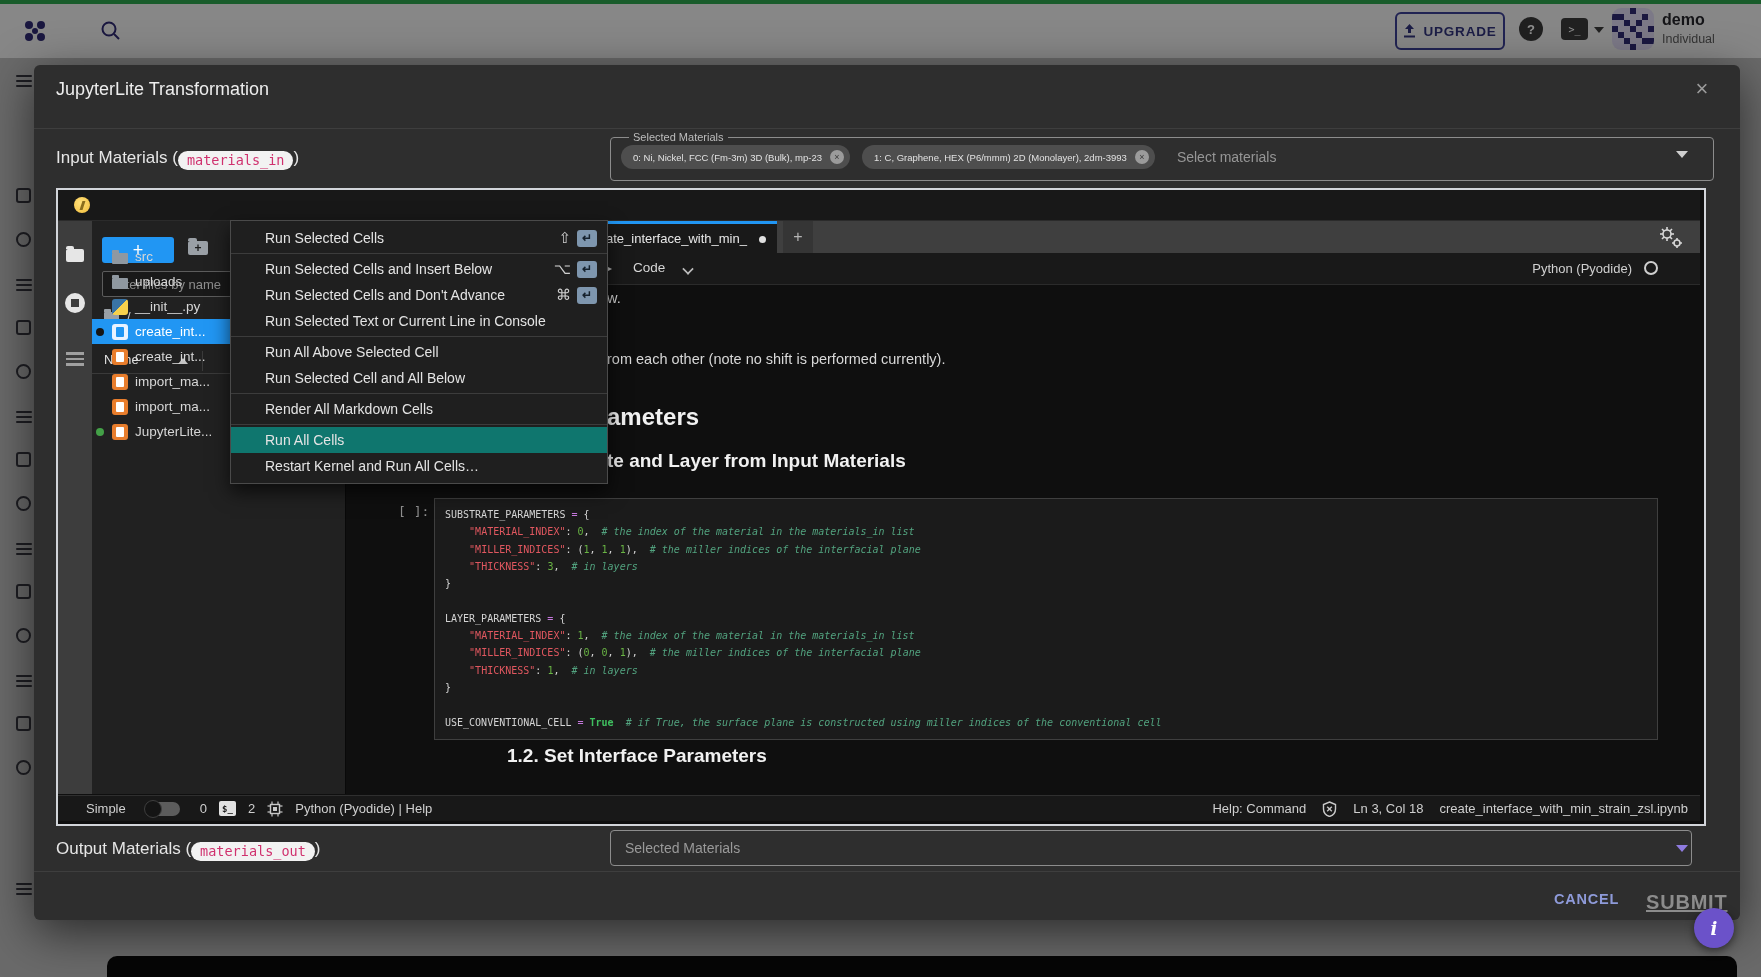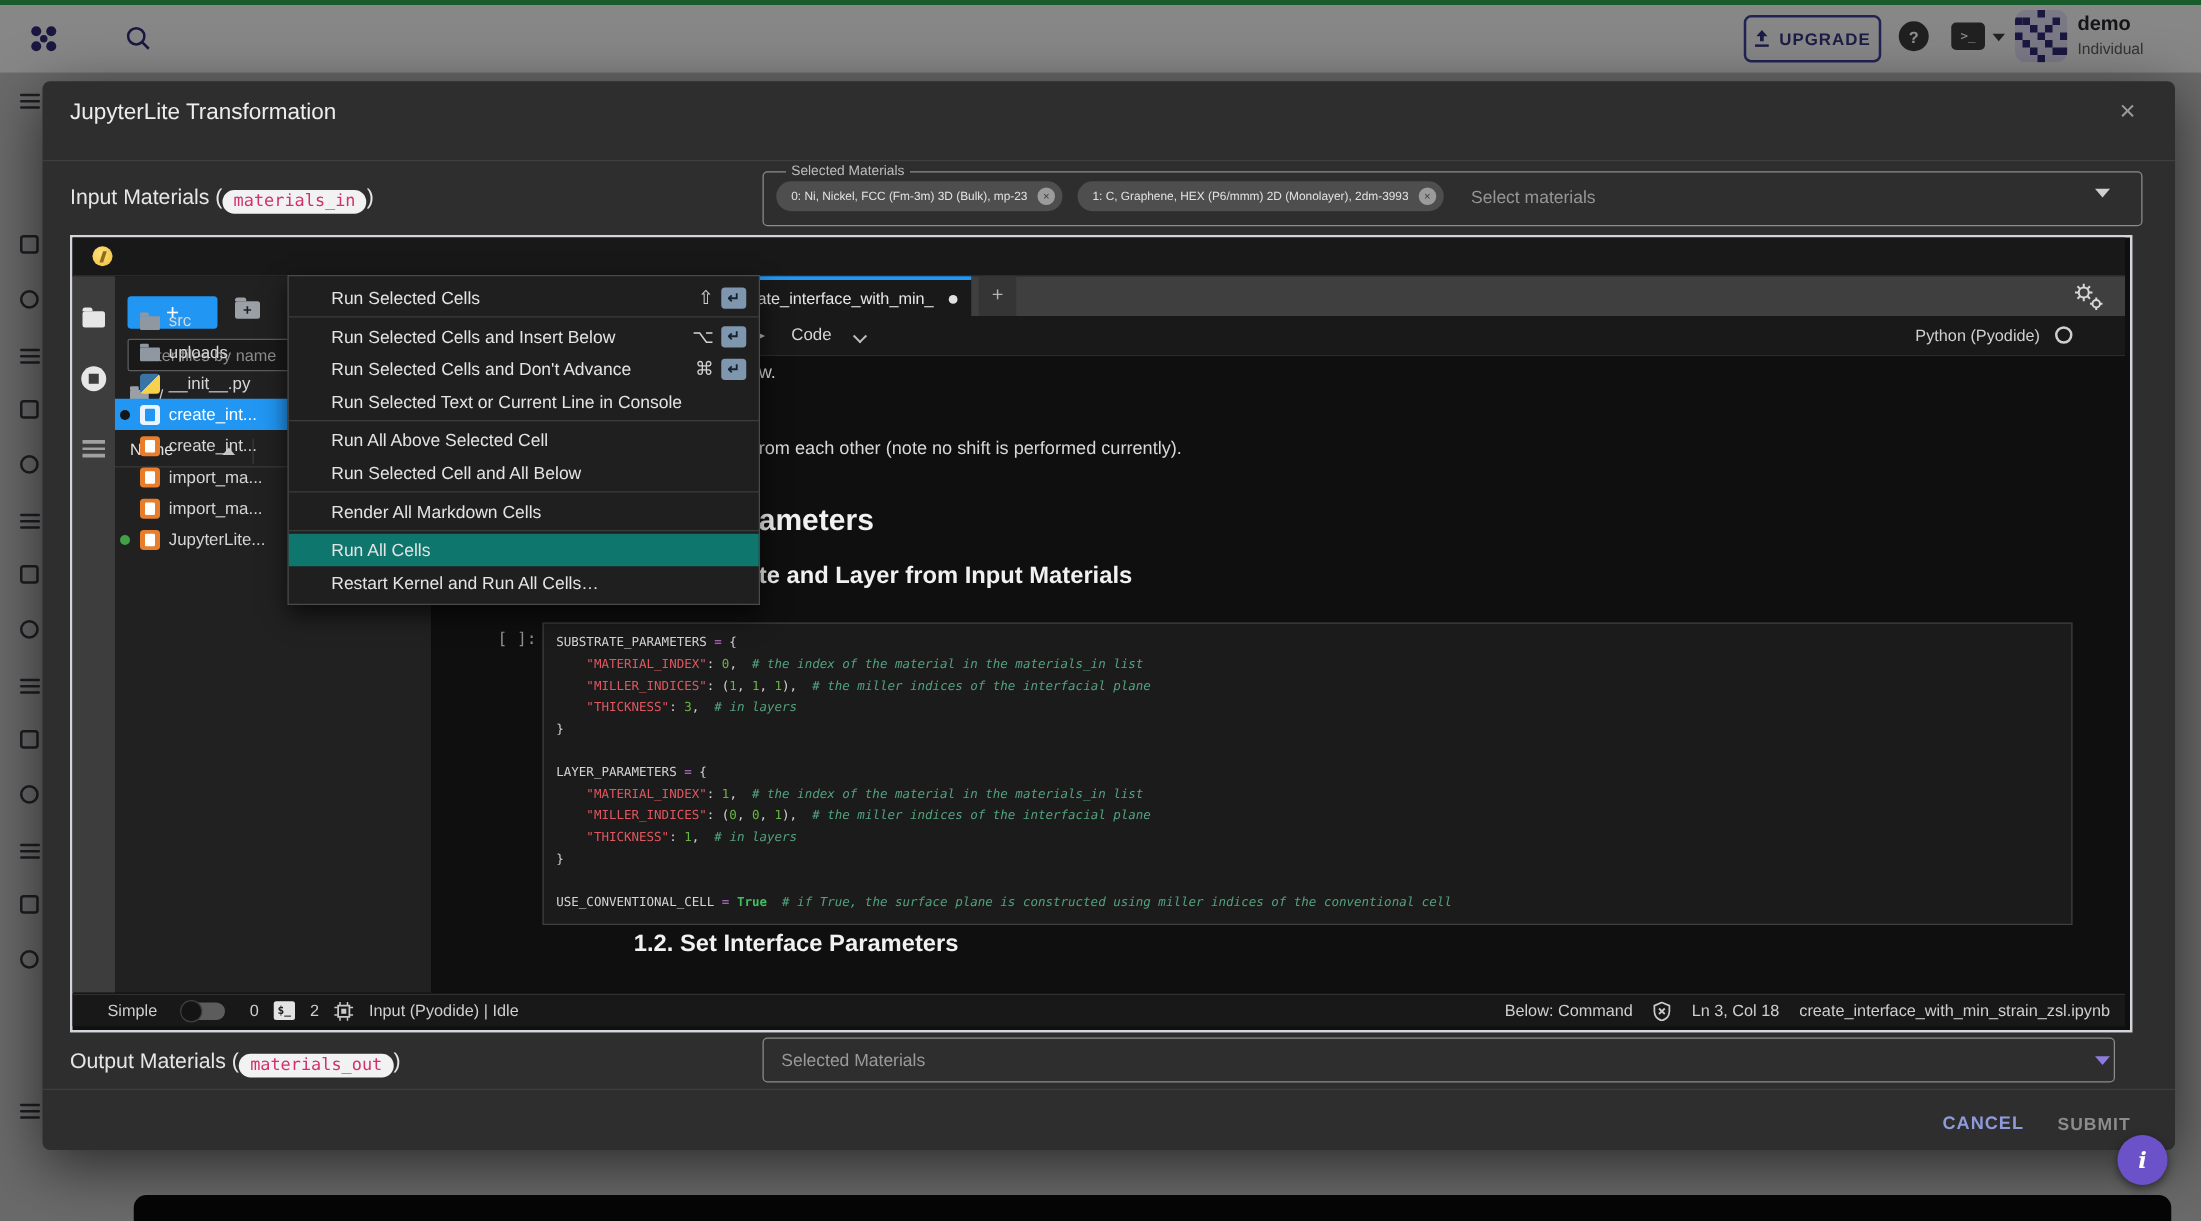--- a/index.html
+++ b/index.html
@@ -38,21 +38,21 @@
   #chips-row{display:flex;align-items:center;gap:12px;margin-top:2px;}
   .mchip{display:inline-flex;align-items:center;gap:8px;background:#4e4e4e;border-radius:13px;height:24px;padding:0 6px 0 12px;color:#e2e2e2;font-size:9.5px;white-space:nowrap;}
   .mchip-x{width:14px;height:14px;border-radius:50%;background:#9b9b9b;color:#3a3a3a;font-size:9px;display:flex;align-items:center;justify-content:center;}
   #sel-placeholder{color:#969696;font-size:14px;margin-left:10px;}
   #sel-caret{left:1642px;top:86px;width:0;height:0;border-left:6px solid transparent;border-right:6px solid transparent;border-top:7px solid #cfcfcf;}
   #out-field{left:576px;top:765px;width:1082px;height:36px;border:1px solid #8c8c8c;border-radius:4px;display:flex;align-items:center;box-sizing:border-box;padding:0 14px;}
   #out-field span{color:#9a9a9a;font-size:14px;}
   #out-caret{left:1642px;top:780px;width:0;height:0;border-left:6px solid transparent;border-right:6px solid transparent;border-top:7px solid #8f7be0;}
   #footer-div{left:0;top:806px;width:1706px;height:1px;background:#3e3e3e;}
   #cancel-btn{left:1510px;top:820px;padding:6px 10px;color:#8e9ad9;font-size:14.5px;font-weight:bold;letter-spacing:.8px;}
-  #submit-btn{left:1602px;top:820px;padding:6px 10px;color:#8c8c8c;font-size:14px;font-weight:bold;letter-spacing:.8px;}
+  #submit-btn{left:1602px;top:820px;padding:6px 10px;color:#8c8c8c;font-size:20px;font-weight:bold;letter-spacing:.8px;text-decoration:underline;}
   #info-fab{left:1694px;top:908px;width:40px;height:40px;border-radius:50%;background:#6b52c9;color:#fff;display:flex;align-items:center;justify-content:center;font-family:"DejaVu Serif",serif;font-style:italic;font-weight:bold;font-size:18px;z-index:40;box-shadow:0 3px 8px rgba(0,0,0,.5);}
   
   #jframe{left:22px;top:123px;width:1646px;height:634px;border:2px solid #d2d5da;background:#0f0f0f;box-sizing:content-box;}
   #jmenubar{left:0;top:0;width:1642px;height:30px;background:#181818;border-bottom:1px solid #2b2b2b;display:flex;align-items:center;}
   #jlite-logo{width:16px;height:16px;border-radius:50%;background:radial-gradient(circle at 40% 35%,#ffe07a,#f2bd3a);margin-left:16px;position:relative;}
   #jlite-logo::after{content:"";position:absolute;left:7px;top:4px;width:3px;height:9px;background:#8a6d1d;transform:skewX(-18deg);}
   #jmenus{display:flex;margin-left:16px;}
   .mb-item{padding:4px 9px;font-size:14px;color:#e0e0e0;border:1px solid transparent;}
   .mb-item.active{background:#2b2b2b;border:1px solid #5e5e5e;border-radius:2px;}
   #jbody-activity{left:0;top:31px;width:34px;height:573px;background:#3d3d3d;}
@@ -420,24 +420,24 @@
                 <line x1="5" y1="0.5" x2="5" y2="3"></line>
                 <line x1="11" y1="0.5" x2="11" y2="3"></line>
                 <line x1="5" y1="13" x2="5" y2="15.5"></line>
                 <line x1="11" y1="13" x2="11" y2="15.5"></line>
                 <line x1="0.5" y1="5" x2="3" y2="5"></line>
                 <line x1="0.5" y1="11" x2="3" y2="11"></line>
                 <line x1="13" y1="5" x2="15.5" y2="5"></line>
                 <line x1="13" y1="11" x2="15.5" y2="11"></line>
               </g>
           </svg>
-          <span>Input (Pyodide) | Idle</span>
+          <span>Python (Pyodide) | Help</span>
         </div>
         <div id="sb-right">
-          <span>Below: Command</span>
+          <span>Help: Command</span>
           <svg width="15" height="16" viewBox="0 0 15 16">
             <path d="M7.5 1 L13.5 3.5 V8 C13.5 12 10.5 14.5 7.5 15.5 C4.5 14.5 1.5 12 1.5 8 V3.5 Z" fill="none" stroke="#c9c9c9" stroke-width="1.4"></path>
             <line x1="5.2" y1="5.8" x2="9.8" y2="10.2" stroke="#c9c9c9" stroke-width="1.4"></line>
             <line x1="9.8" y1="5.8" x2="5.2" y2="10.2" stroke="#c9c9c9" stroke-width="1.4"></line>
           </svg>
           <span>Ln 3, Col 18</span>
           <span>create_interface_with_min_strain_zsl.ipynb</span>
         </div>
       </div>
     </div>

